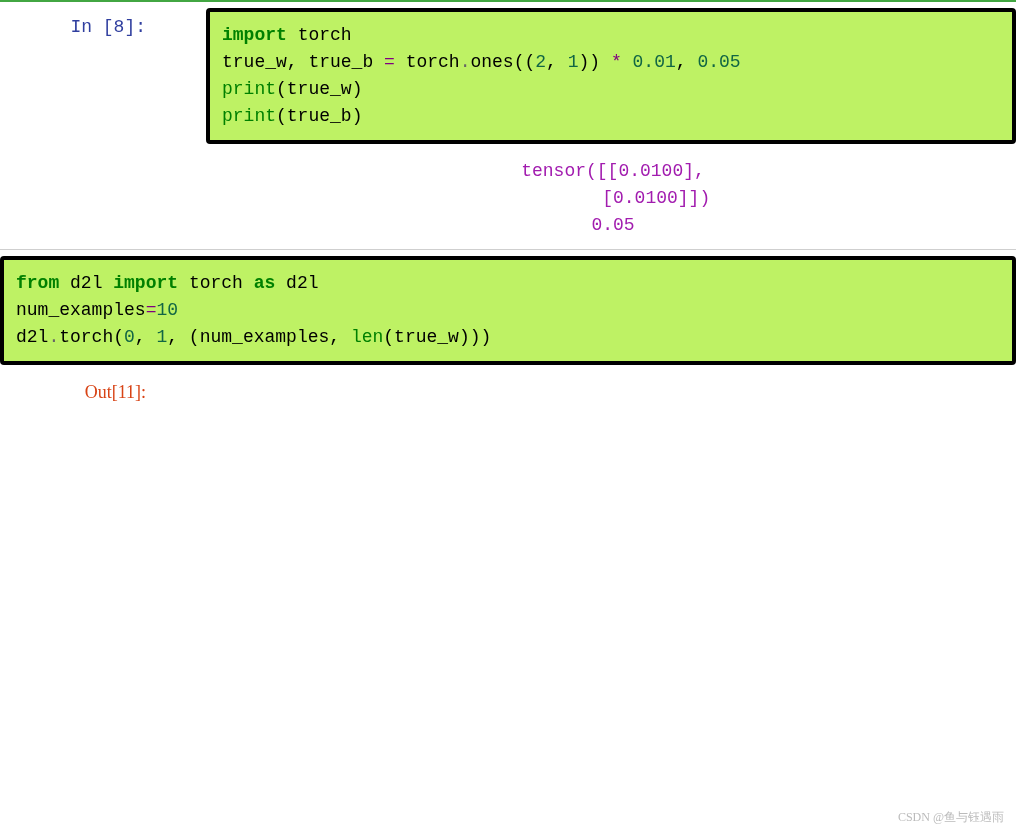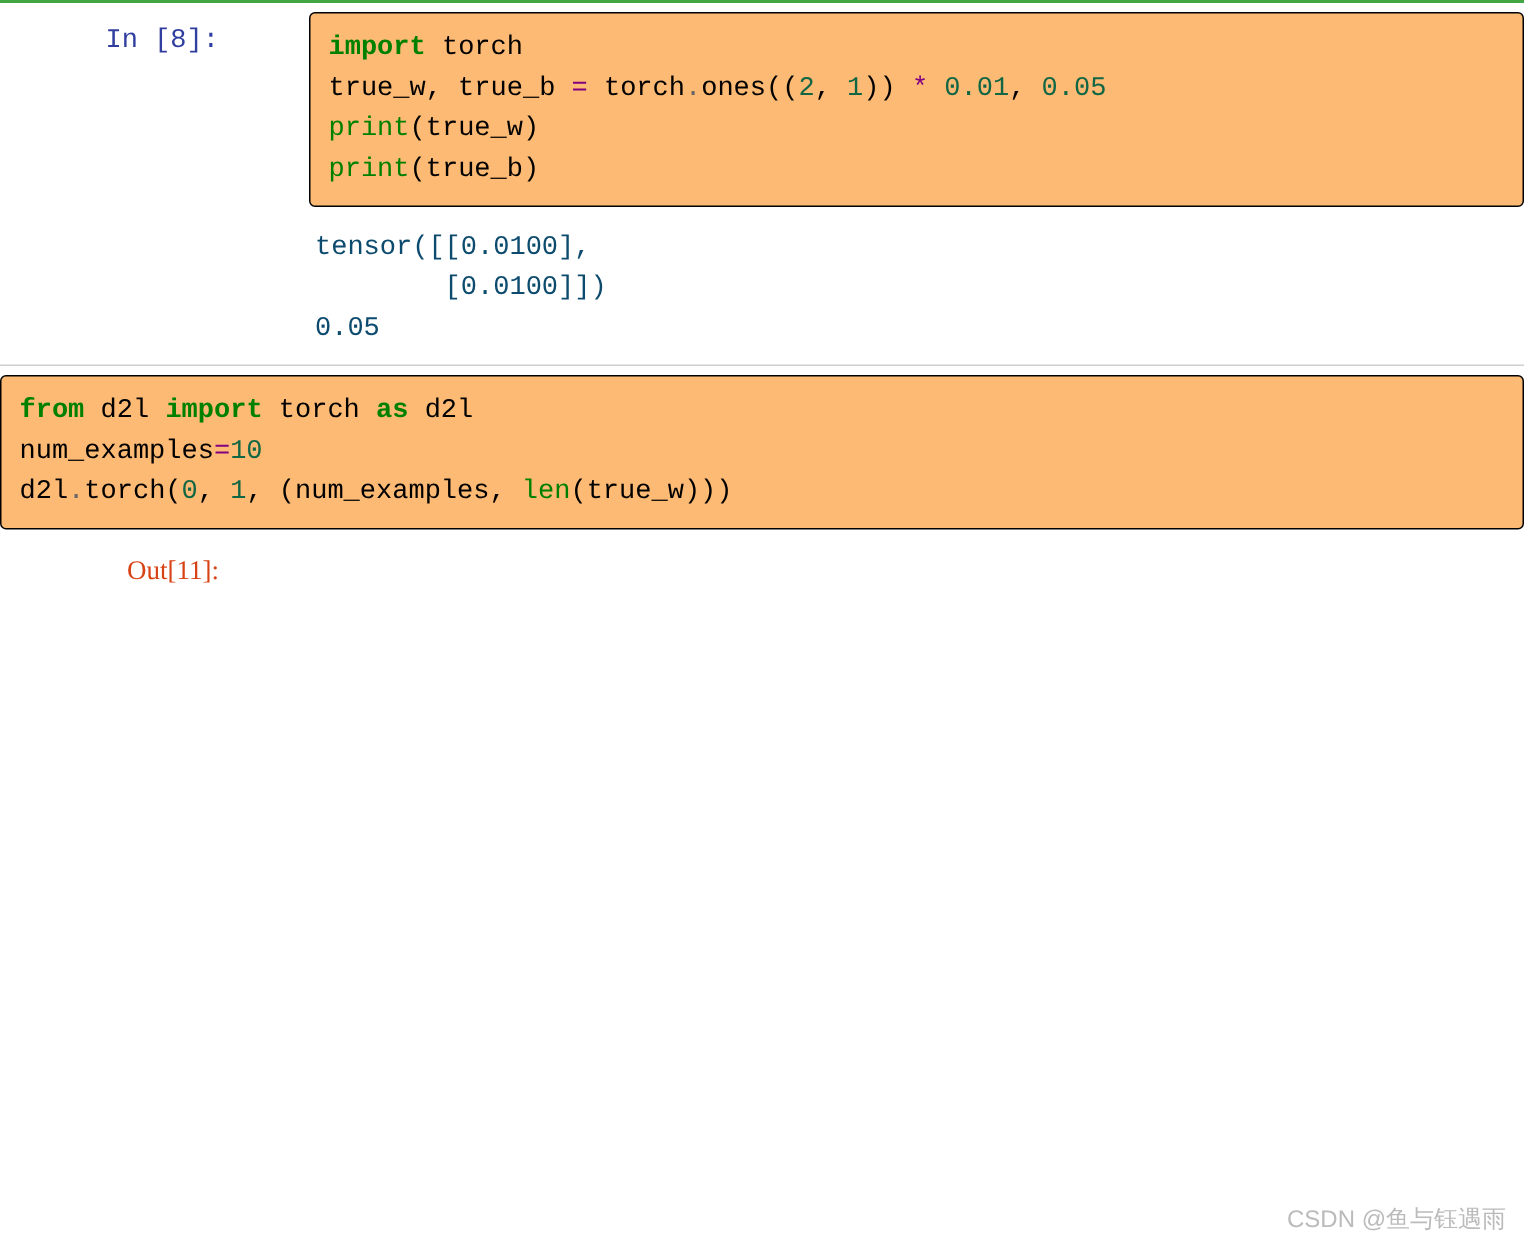--- a/index.html
+++ b/index.html
@@ -27,49 +27,50 @@
     white-space: pre;
   }
   .prompt.in  { color: #303F9F; }
   .prompt.out { color: #D84315; }
   .cell-body {
     flex: 1;
     padding: 0;
     overflow: hidden;
   }
   .input-area {
-    background: #fdba74;
-    border: 1px solid #000000;
+    background: #bef264;
+    border: 4px solid #000000;
     border-radius: 4px;
     padding: 10px 12px;
     margin: 6px 0 6px 0;
     white-space: pre;
     font-family: inherit;
   }
   .stream, .execout {
     padding: 8px 0 10px 4px;
     white-space: pre;
     font-family: inherit;
-    color: #0c4a6e;
+    color: #a21caf;
+    text-align: center;
   }
   .row { display:flex;font-family:Liberation Serif, serif; }
   .row .prompt { padding-top: 8px; }
   .k-green  { color: #008000; font-weight: bold; }
   .k-purple { color: #800080; }
   .num      { color: #116644; }
   .op       { color: #666666; }
   .ident    { color: #000; }
   .builtin  { color: #008000; }
   .watermark {
     position: fixed;
     right: 12px;
     bottom: 8px;
     color: #bbb;
-    font-size: 16px;
-    font-family: Liberation Sans, sans-serif;
+    font-size: 12px;
+    font-family: Liberation Serif, serif;
   }
 </style>
 </head>
 <body>
 
 <div class="cell running-top">
   <div class="prompt in">In [8]:</div>
   <div class="cell-body">
     <div class="input-area" id="code-0"><span class="k-green">import</span> <span class="ident">torch</span>
 <span class="ident">true_w, true_b </span><span class="k-purple">=</span><span class="ident"> torch</span><span class="op">.</span><span class="ident">ones((</span><span class="num">2</span><span class="ident">, </span><span class="num">1</span><span class="ident">)) </span><span class="k-purple">*</span><span class="ident"> </span><span class="num">0.01</span><span class="ident">, </span><span class="num">0.05</span>

